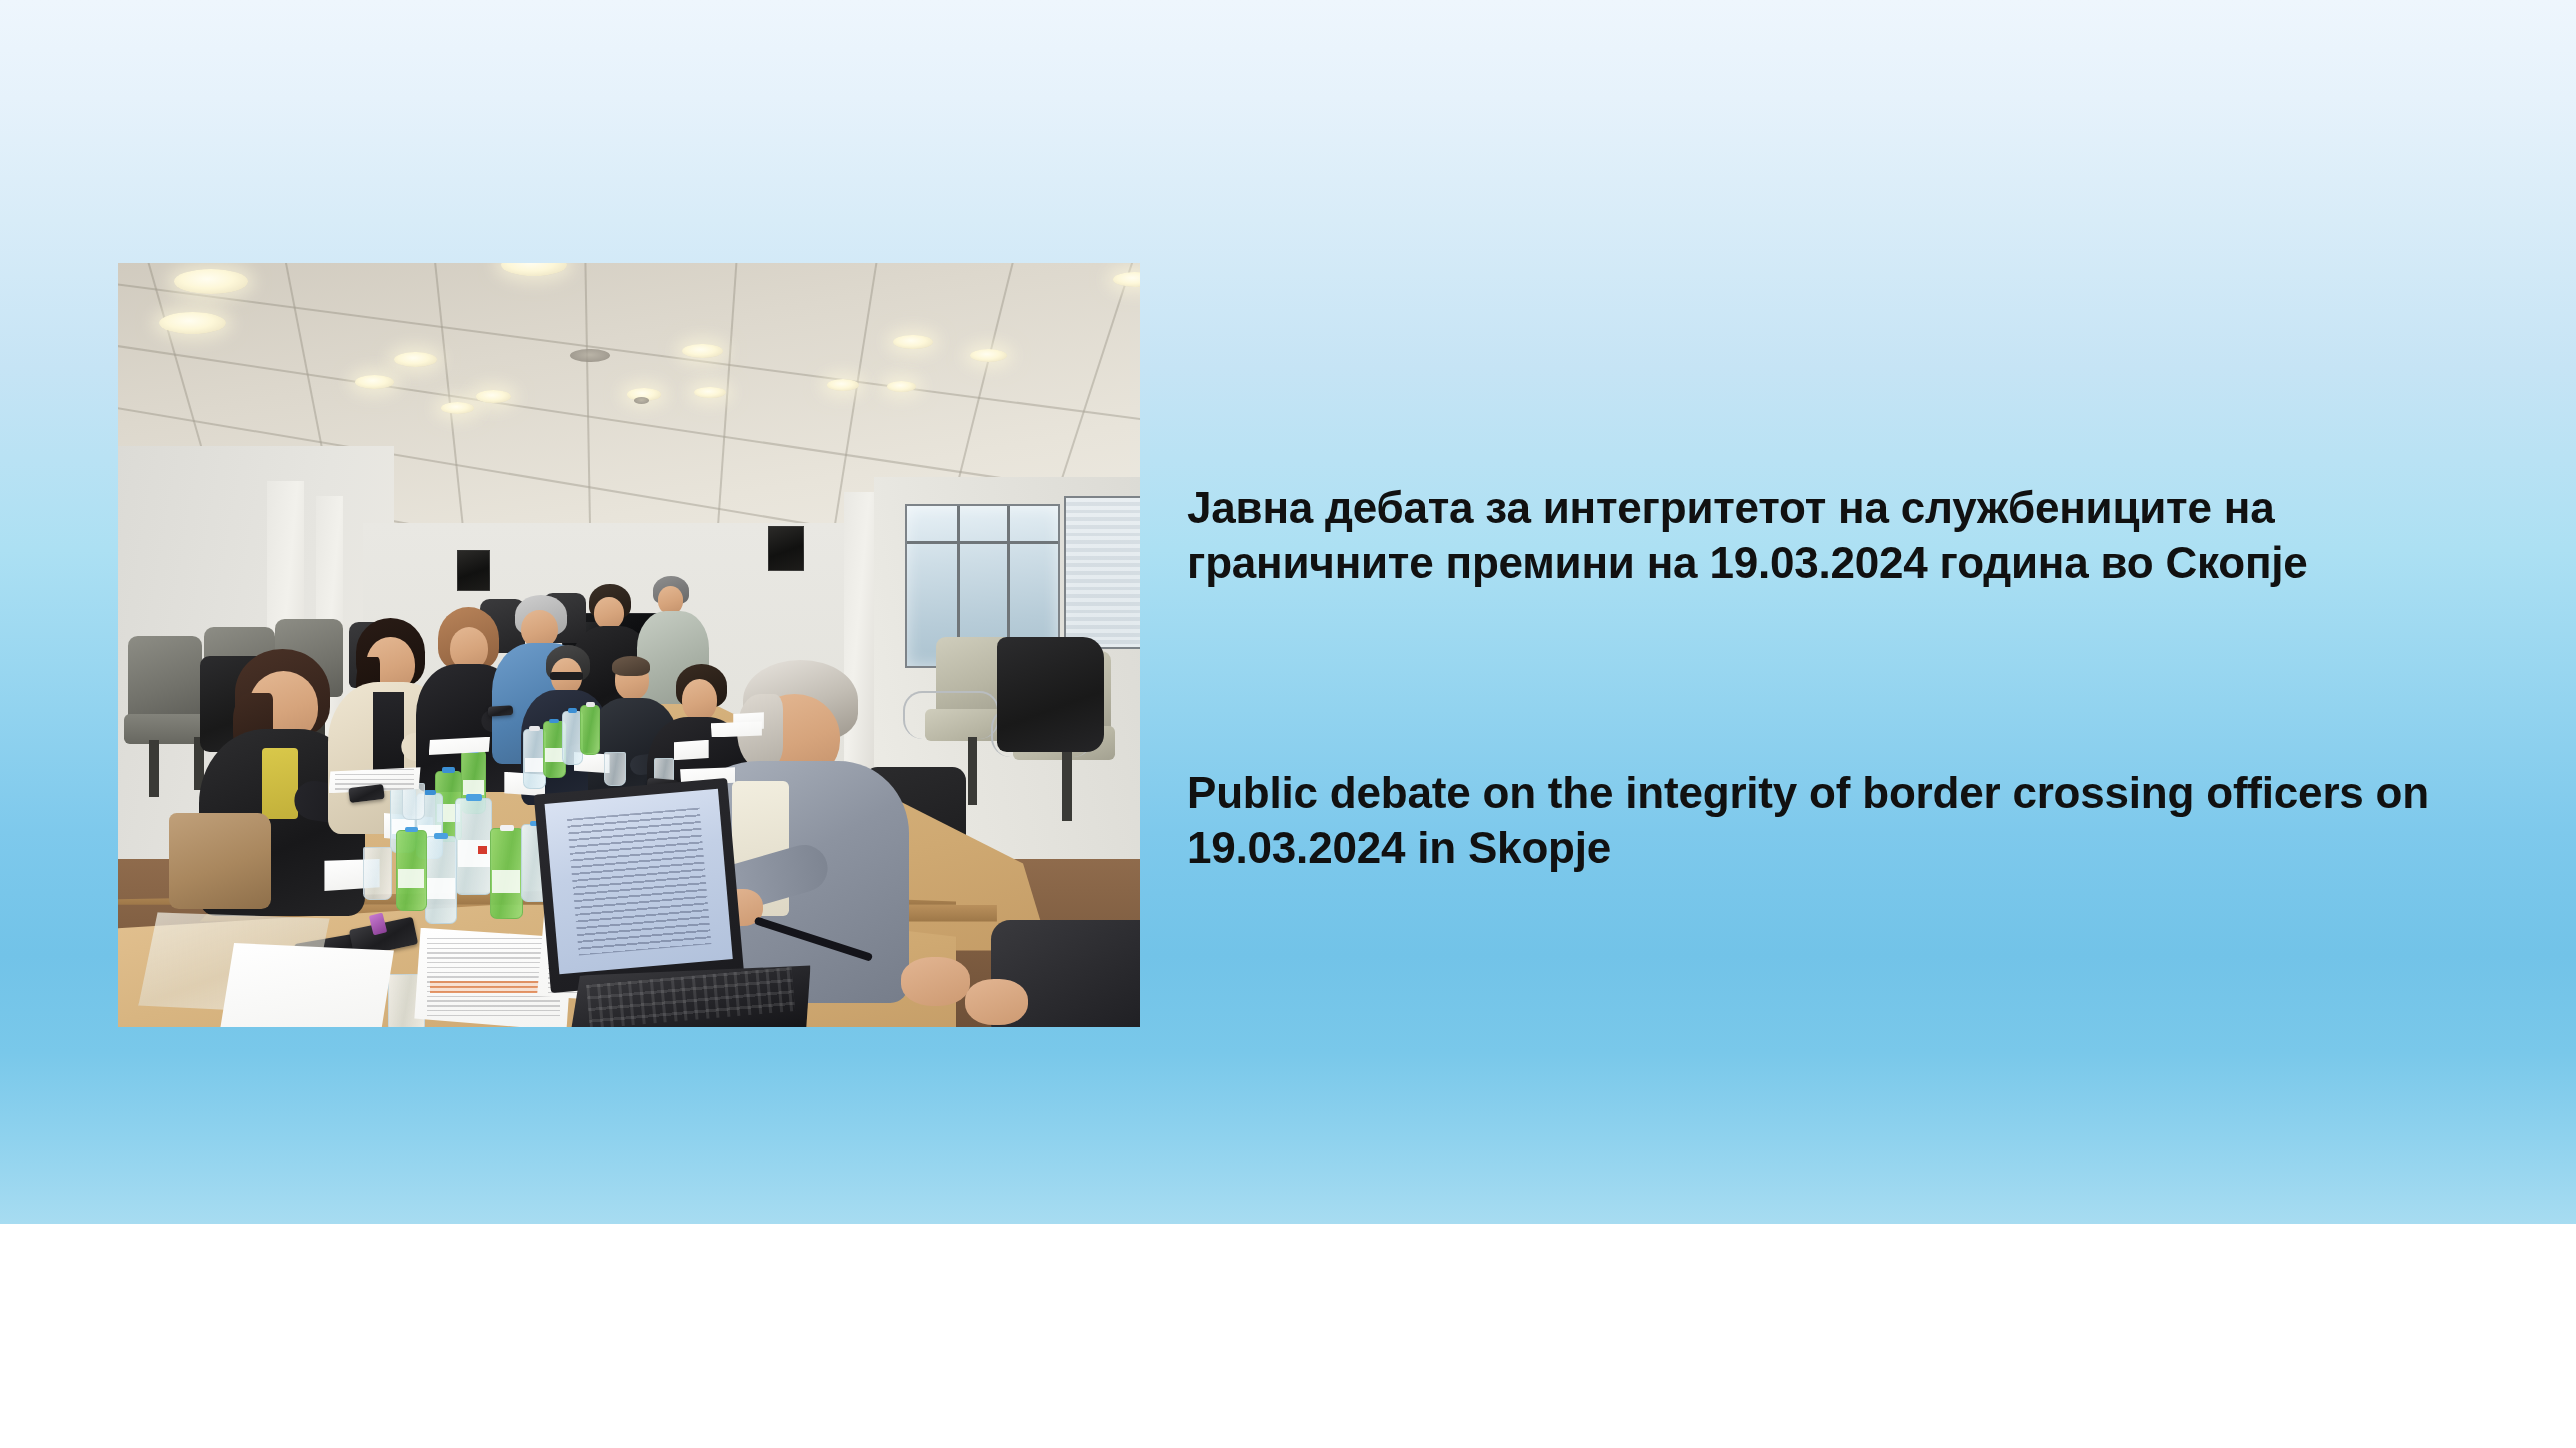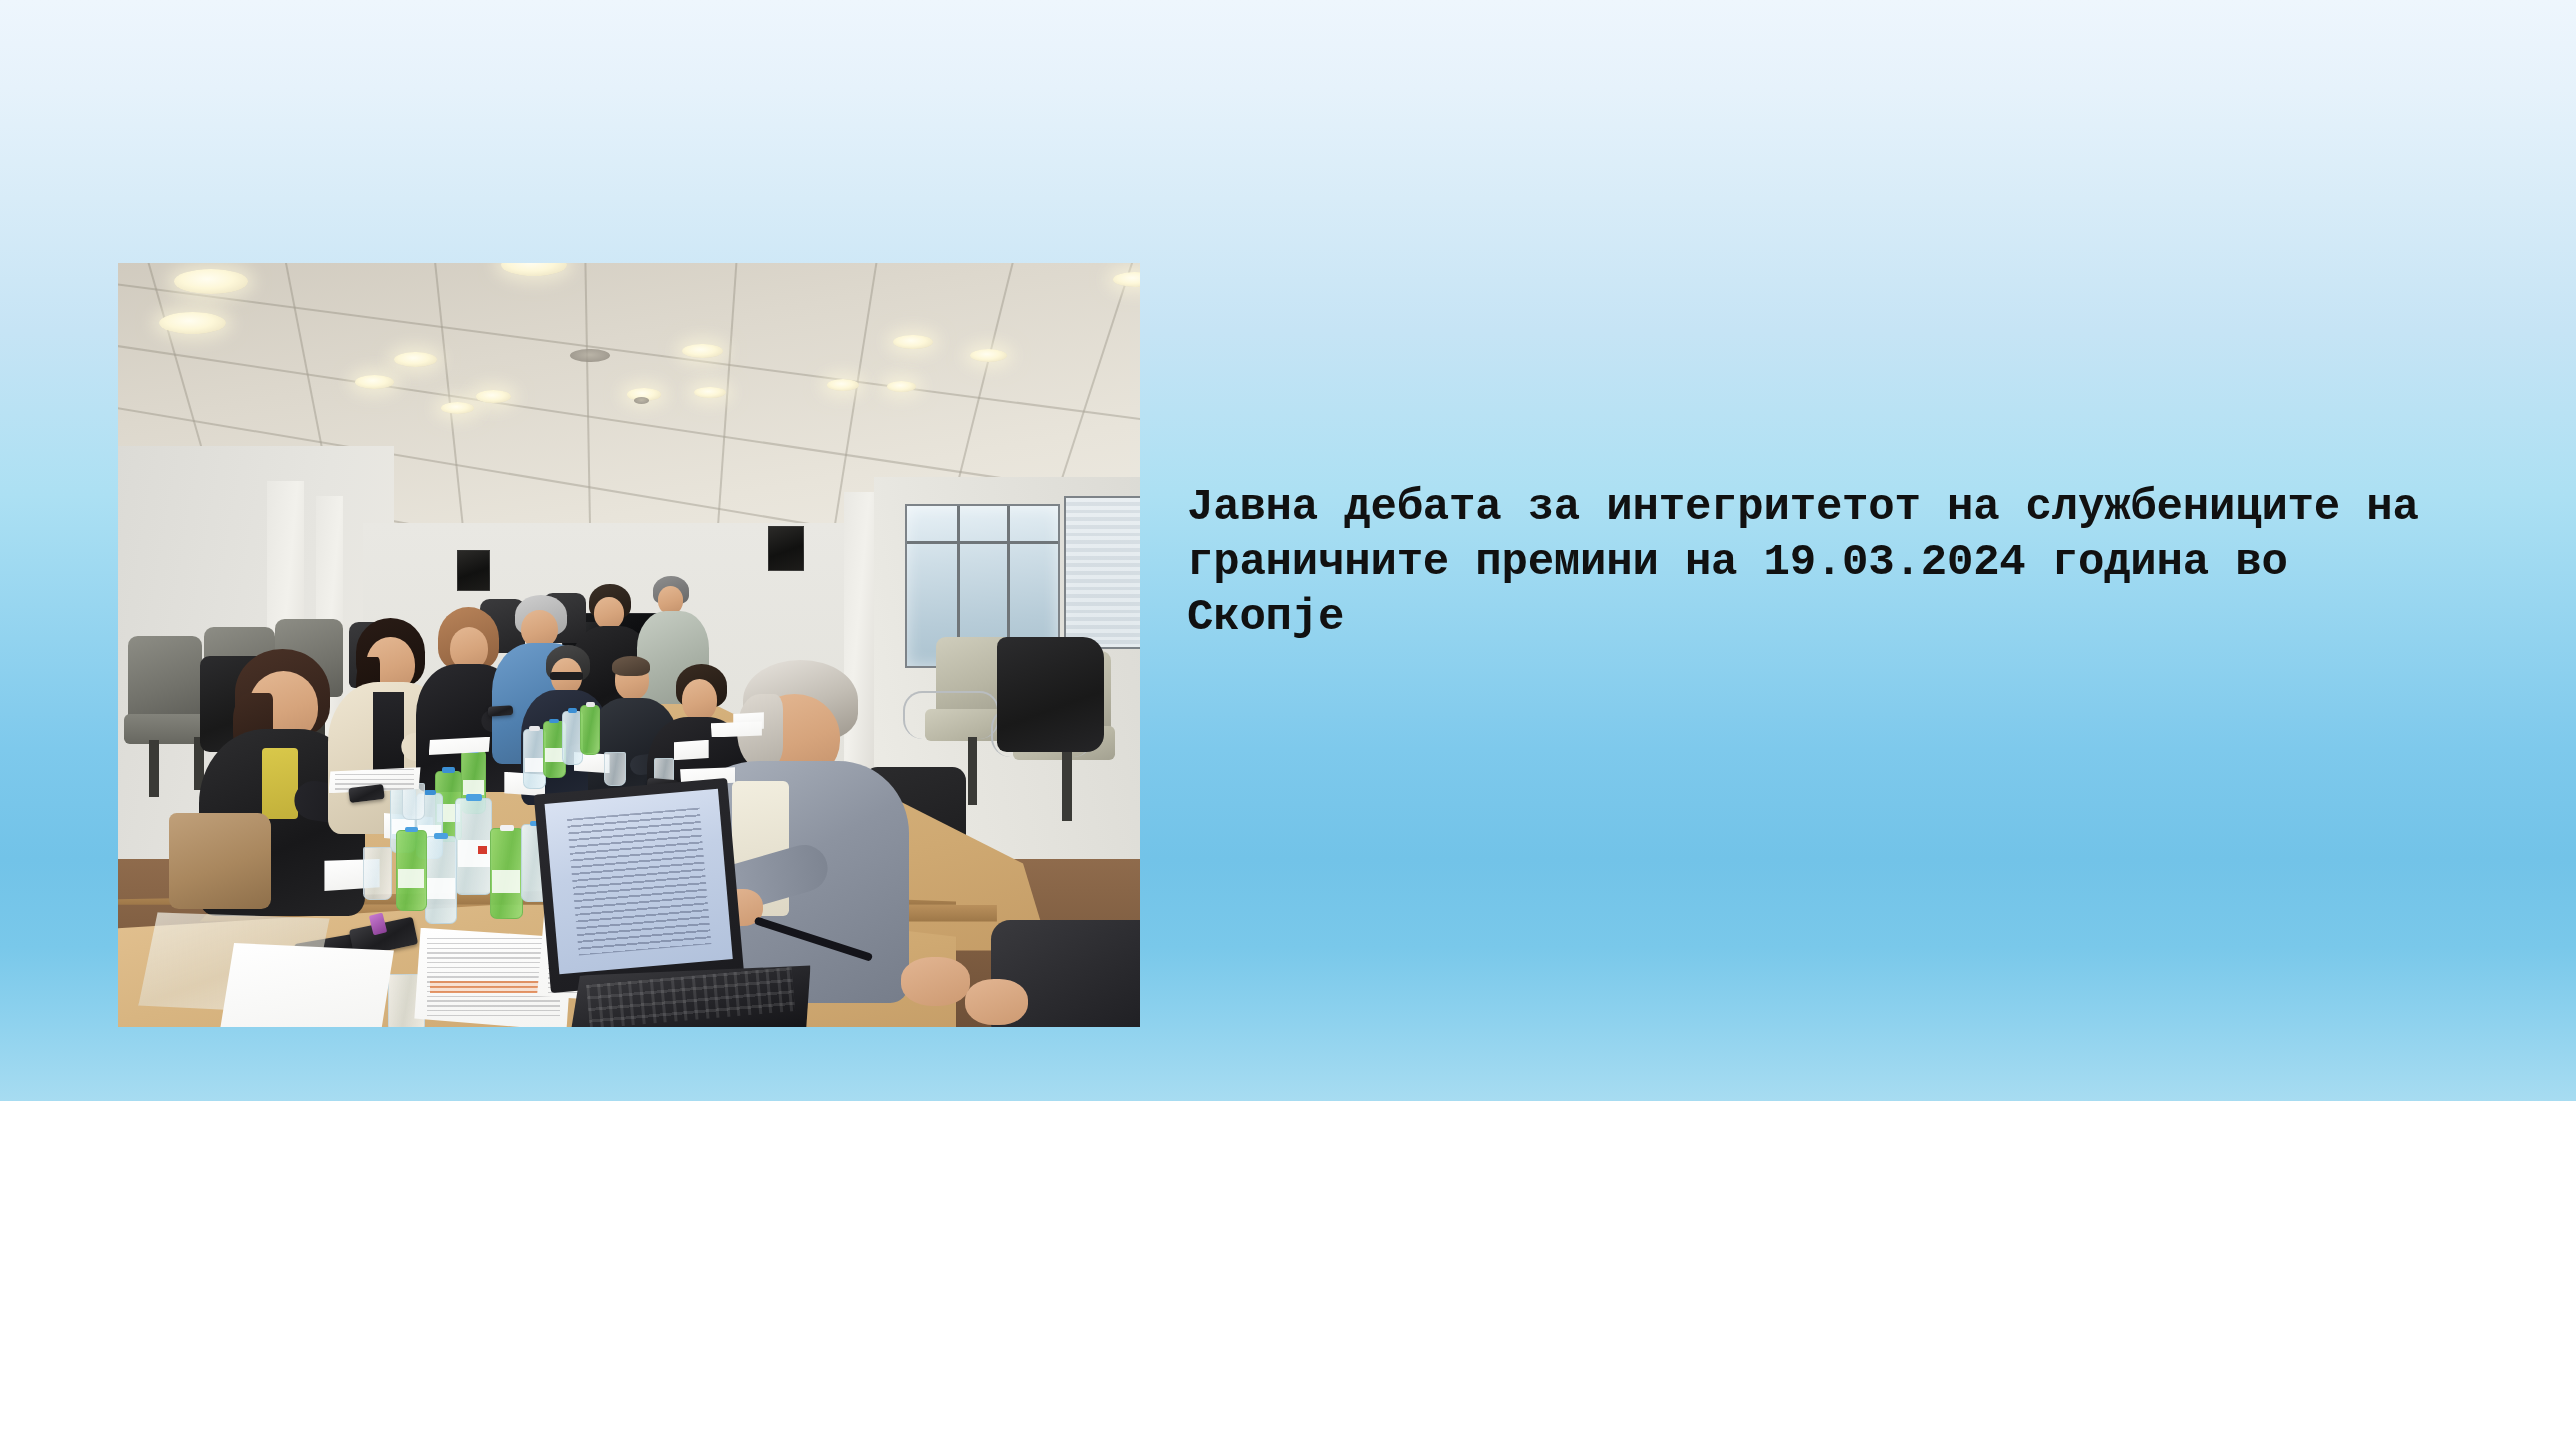--- a/index.html
+++ b/index.html
@@ -5,23 +5,23 @@
 <style>
   html, body {
     margin: 0;
     padding: 0;
     background: #ffffff;
   }
 
   #slide {
     position: relative;
     width: 2576px;
-    height: 1101px;
+    height: 1224px;
     overflow: hidden;
-    font-family: Liberation Mono, monospace;
+    font-family: Liberation Sans, sans-serif;
     background: linear-gradient(
         180deg,
         #eef6fd   0%,
         #e6f2fb   8%,
         #d8ecf8  18%,
         #c6e4f5  30%,
         #ace0f3  45%,
         #92d3ef  58%,
         #7ec9ec  68%,
         #72c3e8  78%,
@@ -635,16 +635,17 @@
         <div class="laptop-keys"></div>
       </div>
       <div class="cable" style="left:62.0%;top:88.0%;width:12.0%;height:1.0%;transform:rotate(18deg);"></div>
 
     </div>
   </div>
 
   <div id="caption">
     <div class="cap-block">Јавна дебата за интегритетот на службениците на граничните премини на 19.03.2024 година во Скопје</div>
     <div class="cap-gap"></div>
+    <div class="cap-block">Public debate on the integrity of border crossing officers on 19.03.2024 in Skopje</div>
   </div>
 
 </div>
 
 
 </body></html>

